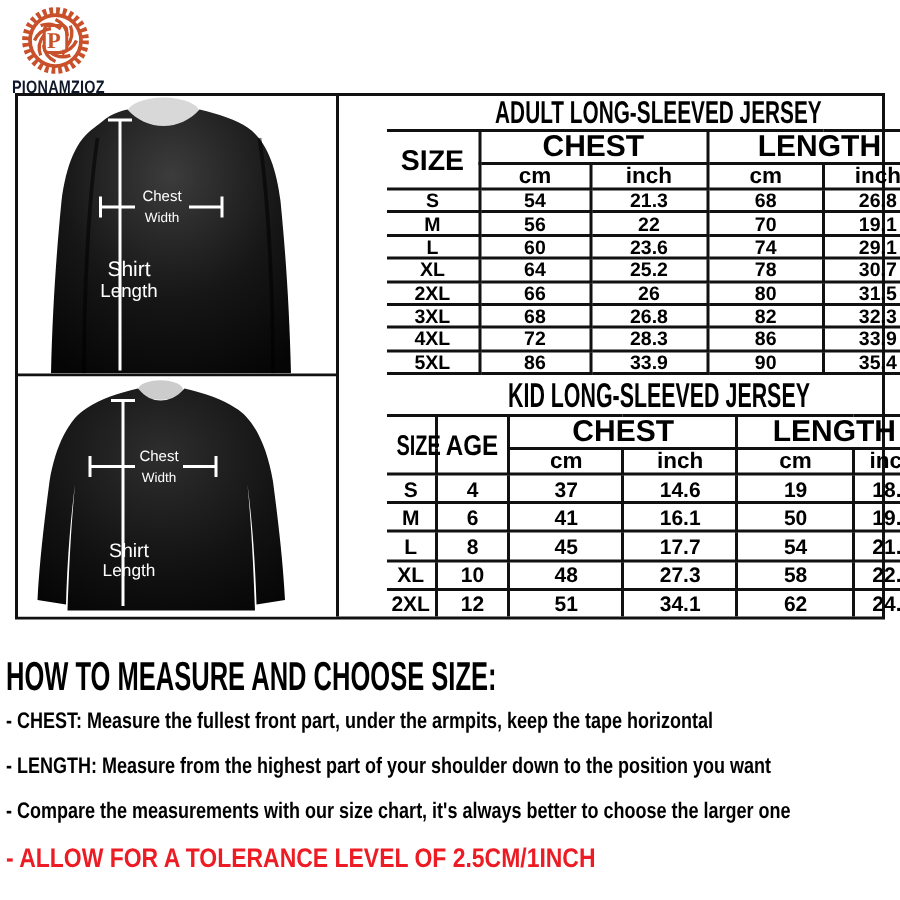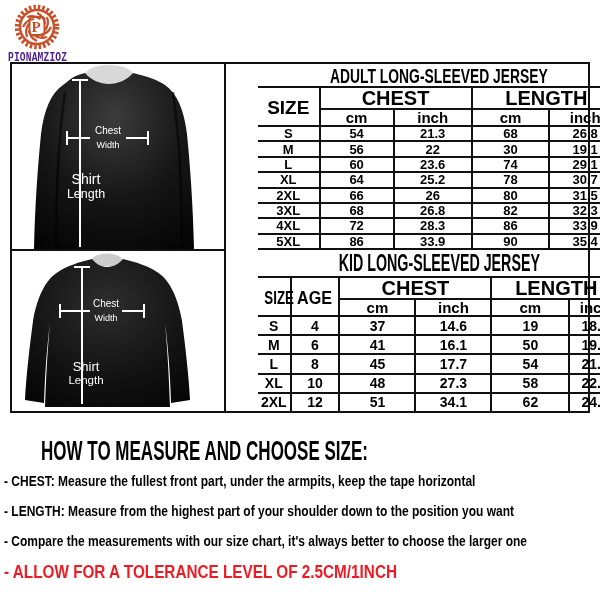--- a/index.html
+++ b/index.html
@@ -2,21 +2,21 @@
 <html><head>
 <meta charset="utf-8">
 <style>
   html,body { margin:0; padding:0; background:#fff; }
   .canvas {
     position:relative; width:600px; height:600px; background:#fff;
     font-family:"Liberation Sans", sans-serif; color:#000; overflow:hidden;
   }
   
   .logo { position:absolute; left:13px; top:3px; }
-  .brand-name { position:absolute; left:8px; top:51px; font-size:12px; font-weight:bold; color:#4c1d95;font-family:Liberation Mono, monospace; }
+  .brand-name { position:absolute; left:8px; top:51px; font-size:12px; font-weight:bold; color:#0f172a; }
   .brand-name span { display:inline-block; transform:scaleX(0.8); transform-origin:0 50%; white-space:nowrap; letter-spacing:0.2px; }
   .page-title { position:absolute; left:0; right:0; top:1px; text-align:center; font-weight:bold; font-size:47px; letter-spacing:-1px; }
   .page-title span { display:inline-block; transform:scaleX(0.78); white-space:nowrap; }
 
   
   .main-box { position:absolute; left:10px; top:62px; width:580px; height:351px;
     border:2px solid #111; box-sizing:border-box; display:flex; background:#fff; }
   .left-panel { width:214px; min-width:214px; border-right:2px solid #111; box-sizing:border-box;
     display:flex; flex-direction:column; }
   .fig { position:relative; overflow:hidden; background:#fff; }
@@ -43,21 +43,21 @@
   .grp-row th span { display:inline-block; white-space:nowrap; }
   th.h-size span, th.h-age span { font-weight:bold; font-size:19px; display:inline-block; }
   table.kid th.h-size span { transform:scaleX(0.7); }
   table.kid th.h-age span { transform:scaleX(0.85); }
   .units-row th { height:14px; font-weight:bold; font-size:15px; }
   table.adult td { font-weight:bold; font-size:13px; }
   table.kid td { font-weight:bold; font-size:14px; }
 
   
   .howto { position:absolute; left:4px; top:436px; width:594px; }
-  .howto-title { height:30px; margin-bottom:6px;text-align:center; }
+  .howto-title { height:30px; margin-bottom:6px; }
   .howto-title span { display:inline-block; font-weight:bold; font-size:27px; transform:scaleX(0.63); transform-origin:0 50%; white-space:nowrap; }
   .howto-line { height:17px; margin-bottom:13px; font-weight:bold; font-size:15px;
     transform:scaleX(0.8); transform-origin:0 50%; white-space:nowrap; }
   .howto-line.red { color:#ed1c24; font-size:18px; transform:scaleX(0.85); height:20px; }
 </style>
 </head>
 <body>
 
 <div class="canvas">
 
@@ -184,21 +184,21 @@
           <td>S</td>
               <td>54</td>
               <td>21.3</td>
               <td>68</td>
               <td>26.8</td>
         </tr>
         <tr>
           <td>M</td>
               <td>56</td>
               <td>22</td>
-              <td>30</td>
+              <td>70</td>
               <td>19.1</td>
         </tr>
         <tr>
           <td>L</td>
               <td>60</td>
               <td>23.6</td>
               <td>74</td>
               <td>29.1</td>
         </tr>
         <tr>

